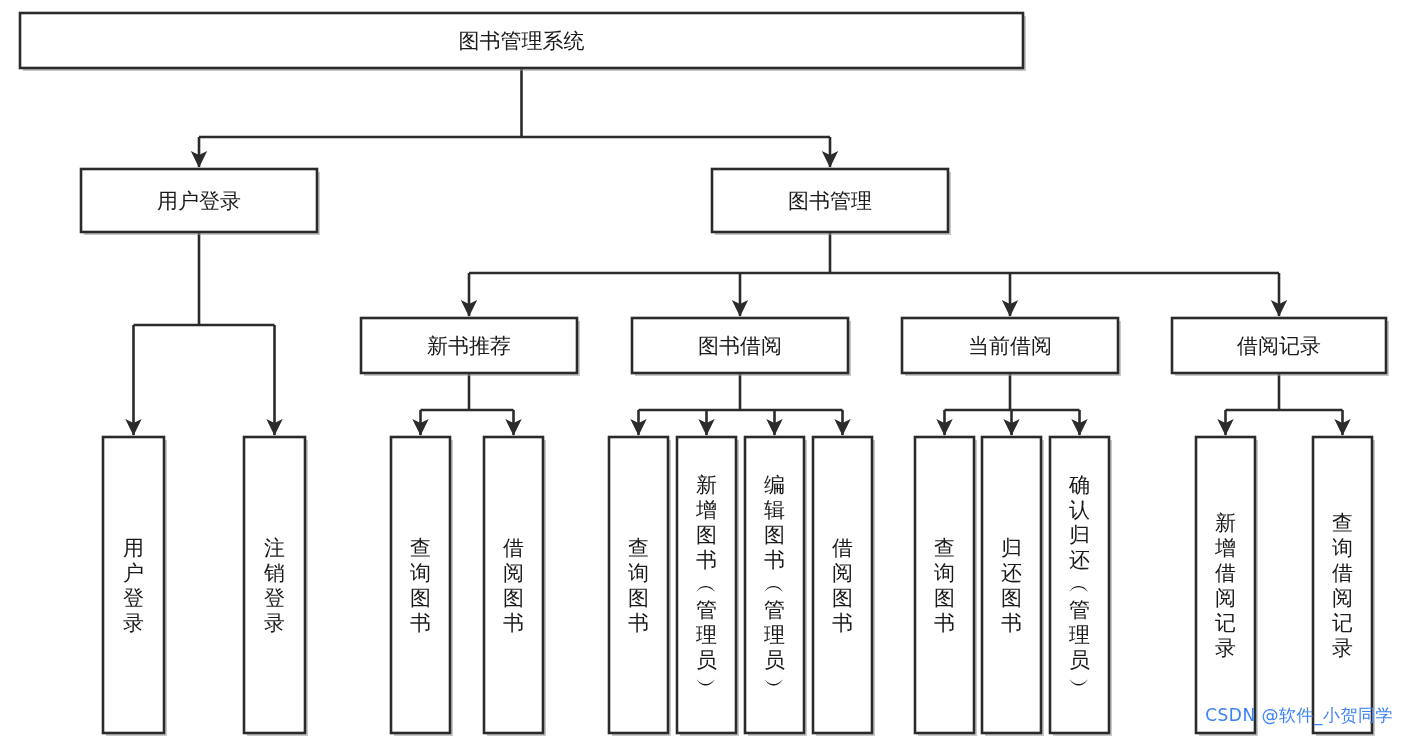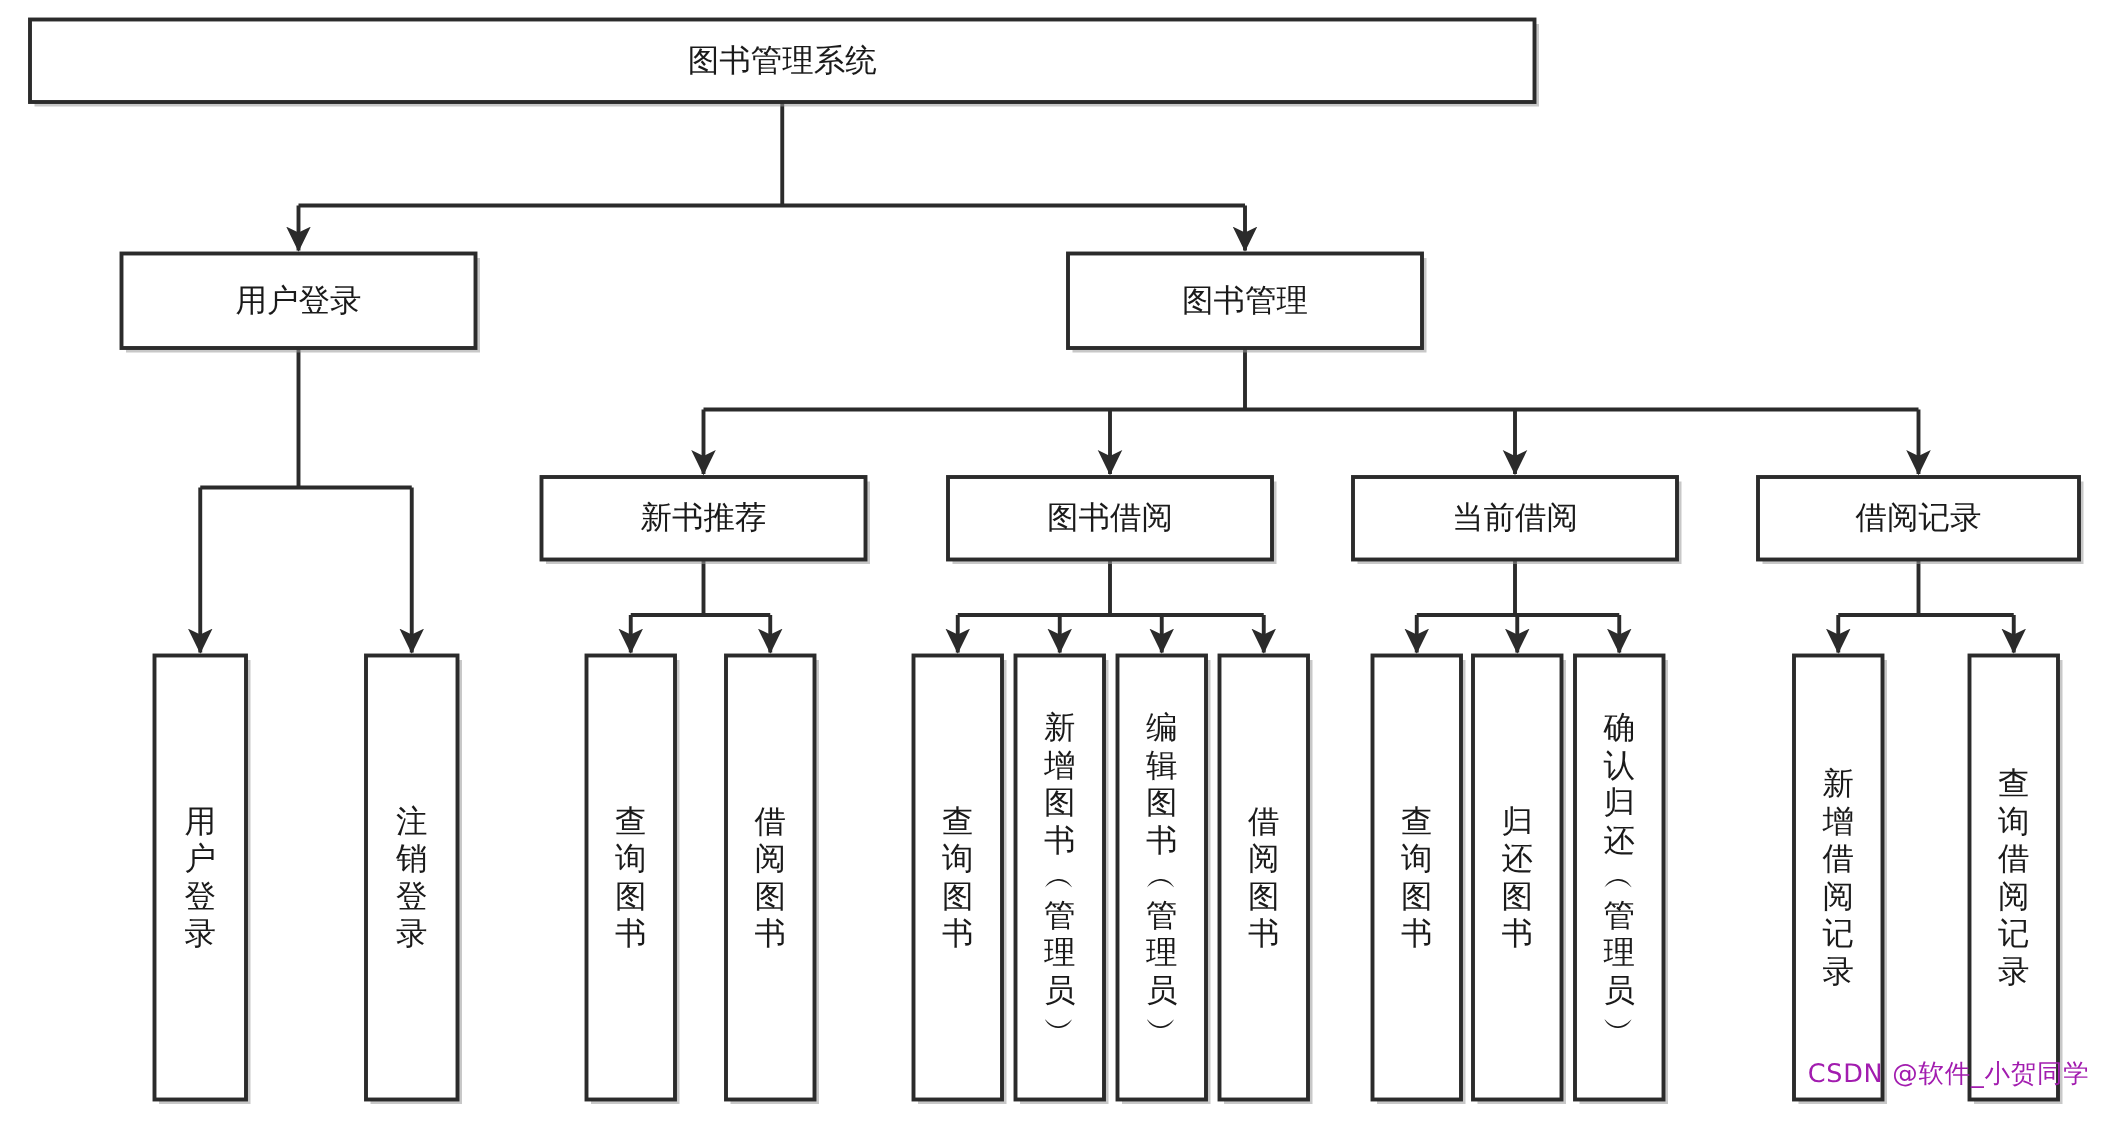--- a/index.html
+++ b/index.html
@@ -56,21 +56,21 @@
     font-size: 21px;
     fill: #1a1a1a;
     text-anchor: middle;
   }
   .watermark {
     position: absolute;
     right: 12px;
     bottom: 4px;
     font-family: "DejaVu Sans", "Liberation Sans", sans-serif;
     font-size: 17px;
-    color: #a21caf;
+    color: #3b82f6;
     letter-spacing: 0.5px;
     white-space: nowrap;
     user-select: none;
   }
 </style>
 </head>
 <body>
 
 <div id="diagram-root">
   <svg id="flow" viewBox="0 0 1405 747">

